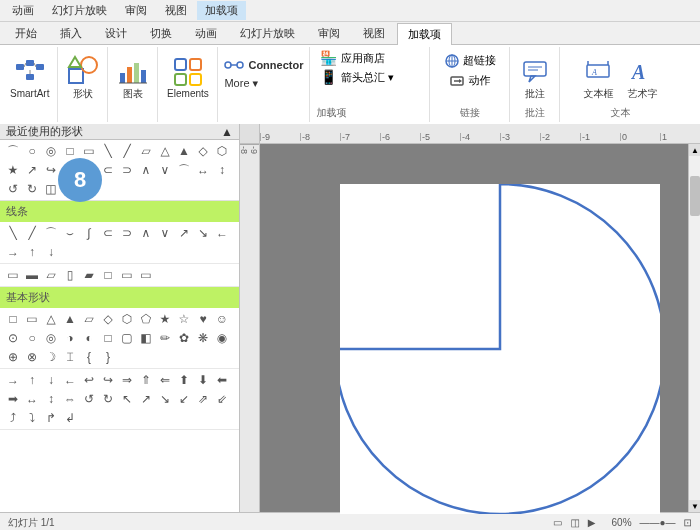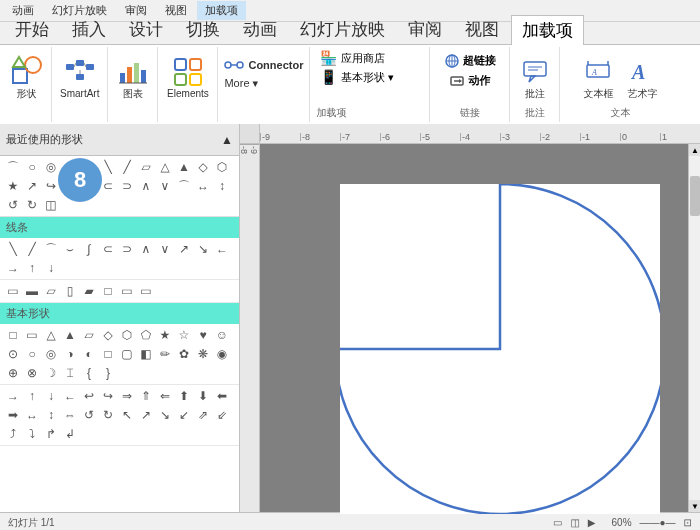--- a/index.html
+++ b/index.html
@@ -26,21 +26,21 @@
     
     .ribbon-tabs {
       display: flex;
       height: 22px;
       background: #f0f0f0;
       align-items: flex-end;
       padding-left: 4px;
     }
     .ribbon-tab {
       padding: 3px 10px;
-      font-size: 17px;
+      font-size: 11px;
       cursor: pointer;
       color: #333;
       border: 1px solid transparent;
       border-bottom: none;
       margin-right: 1px;
     }
     .ribbon-tab.active {
       background: white;
       border-color: #c0c0c0;
       color: #000;
@@ -80,21 +80,20 @@
       flex-direction: column;
       align-items: center;
       flex: 1;
       justify-content: center;
       margin-bottom: 14px;
     }
     .ribbon-group-content.row {
       flex-direction: row;
       flex-wrap: wrap;
       gap: 1px;
-      font-weight: bold;
     }
 
     .ribbon-btn-large {
       display: flex;
       flex-direction: column;
       align-items: center;
       padding: 2px 4px;
       cursor: pointer;
       border-radius: 2px;
       min-width: 40px;
@@ -156,35 +155,35 @@
       border-right: 1px solid #c0c0c0;
       overflow-y: auto;
       display: flex;
       flex-direction: column;
     }
 
     .shapes-header {
       display: flex;
       align-items: center;
       justify-content: space-between;
-      padding: 8px 6px;
+      padding: 0 6px;
       background: #e8e8e8;
       border-bottom: 1px solid #c0c0c0;
       font-size: 11px;
       color: #333;
     }
 
     .shapes-section {
       border-bottom: 1px solid #e8e8e8;
     }
     .shapes-section-title {
       font-size: 11px;
       color: #555;
       padding: 3px 6px;
-      background: #5eead4;
+      background: #bef264;
     }
     .shapes-grid {
       display: flex;
       flex-wrap: wrap;
       padding: 2px 4px;
       gap: 1px;
     }
     .shape-icon {
       width: 18px;
       height: 18px;
@@ -321,36 +320,20 @@
   <div class="ribbon-tab">设计</div>
   <div class="ribbon-tab">切换</div>
   <div class="ribbon-tab">动画</div>
   <div class="ribbon-tab">幻灯片放映</div>
   <div class="ribbon-tab">审阅</div>
   <div class="ribbon-tab">视图</div>
   <div class="ribbon-tab active">加载项</div>
 </div>
 
 <div class="ribbon-content">
-
-  <div class="ribbon-group" style="min-width:50px;">
-    <div class="ribbon-group-content">
-      <div class="ribbon-btn-large">
-        <div class="btn-icon">
-          <svg width="32" height="32" viewBox="0 0 32 32">
-            <rect x="2" y="14" width="14" height="14" fill="none" stroke="#4472c4" stroke-width="2"></rect>
-            <circle cx="22" cy="10" r="8" fill="none" stroke="#ed7d31" stroke-width="2"></circle>
-            <polygon points="8,2 14,12 2,12" fill="none" stroke="#70ad47" stroke-width="2"></polygon>
-          </svg>
-        </div>
-        <div class="btn-label">形状</div>
-      </div>
-    </div>
-    <div class="ribbon-group-label"></div>
-  </div>
 
   <div class="ribbon-group" style="min-width:50px;">
     <div class="ribbon-group-content">
       <div class="ribbon-btn-large">
         <div class="btn-icon">
           <svg width="32" height="32" viewBox="0 0 32 32">
             <rect x="2" y="8" width="8" height="6" rx="1" fill="#4472c4"></rect>
             <rect x="12" y="4" width="8" height="6" rx="1" fill="#4472c4"></rect>
             <rect x="22" y="8" width="8" height="6" rx="1" fill="#4472c4"></rect>
             <rect x="12" y="18" width="8" height="6" rx="1" fill="#4472c4"></rect>
@@ -358,20 +341,36 @@
             <line x1="20" y1="7" x2="22" y2="11" stroke="#888" stroke-width="1"></line>
             <line x1="16" y1="14" x2="16" y2="18" stroke="#888" stroke-width="1"></line>
           </svg>
         </div>
         <div class="btn-label">SmartArt</div>
       </div>
     </div>
     <div class="ribbon-group-label"></div>
   </div>
 
+  <div class="ribbon-group" style="min-width:50px;">
+    <div class="ribbon-group-content">
+      <div class="ribbon-btn-large">
+        <div class="btn-icon">
+          <svg width="32" height="32" viewBox="0 0 32 32">
+            <rect x="2" y="14" width="14" height="14" fill="none" stroke="#4472c4" stroke-width="2"></rect>
+            <circle cx="22" cy="10" r="8" fill="none" stroke="#ed7d31" stroke-width="2"></circle>
+            <polygon points="8,2 14,12 2,12" fill="none" stroke="#70ad47" stroke-width="2"></polygon>
+          </svg>
+        </div>
+        <div class="btn-label">形状</div>
+      </div>
+    </div>
+    <div class="ribbon-group-label"></div>
+  </div>
+
   <div class="ribbon-group" style="min-width:50px;align-items:center;">
     <div class="ribbon-group-content">
       <div class="ribbon-btn-large">
         <div class="btn-icon">
           <svg width="32" height="32" viewBox="0 0 32 32">
             <rect x="3" y="18" width="5" height="10" fill="#4472c4"></rect>
             <rect x="10" y="12" width="5" height="16" fill="#ed7d31"></rect>
             <rect x="17" y="8" width="5" height="20" fill="#a9d18e"></rect>
             <rect x="24" y="15" width="5" height="13" fill="#4472c4"></rect>
             <line x1="2" y1="28" x2="30" y2="28" stroke="#555" stroke-width="1"></line>
@@ -414,21 +413,21 @@
   </div>
 
   <div class="addins-group">
     <div class="addins-btns">
       <div class="ribbon-btn-small">
         <span style="font-size:14px;">🏪</span>
         <span>应用商店</span>
       </div>
       <div class="ribbon-btn-small">
         <span style="font-size:14px;">📱</span>
-        <span>基本形状 ▾</span>
+        <span>箭头总汇 ▾</span>
       </div>
     </div>
     <div class="ribbon-group-label">加载项</div>
   </div>
 
   <div class="ribbon-group" style="min-width:80px;">
     <div class="ribbon-group-content row">
       <div style="display:flex; flex-direction:column; align-items:center; gap:2px; margin-bottom:14px;">
         <div class="ribbon-btn-small">
           <svg width="16" height="16" viewBox="0 0 16 16">

